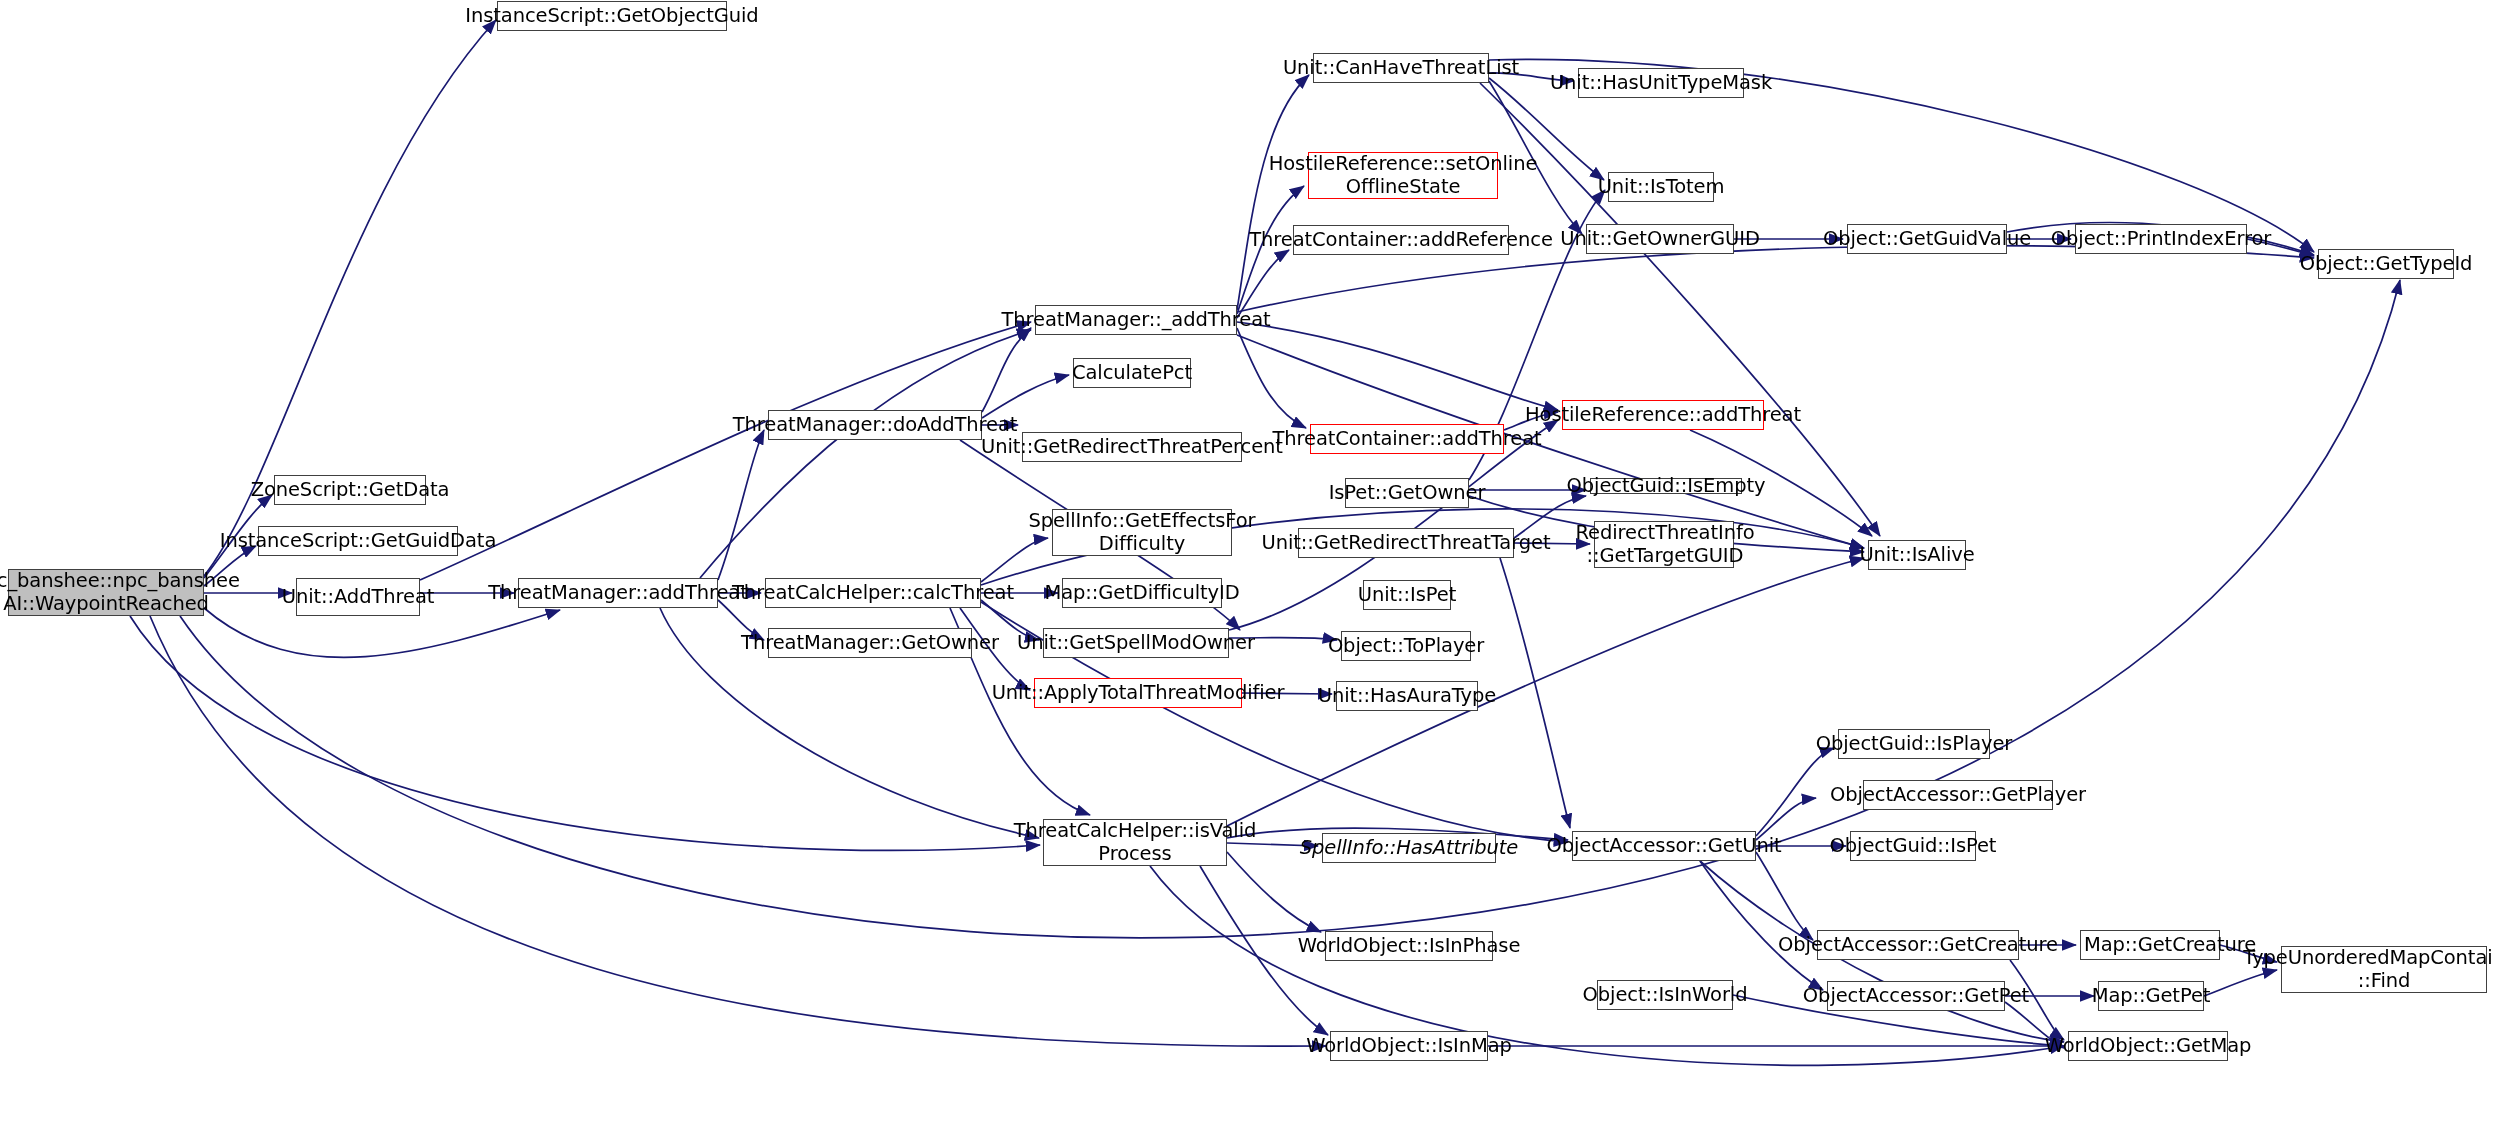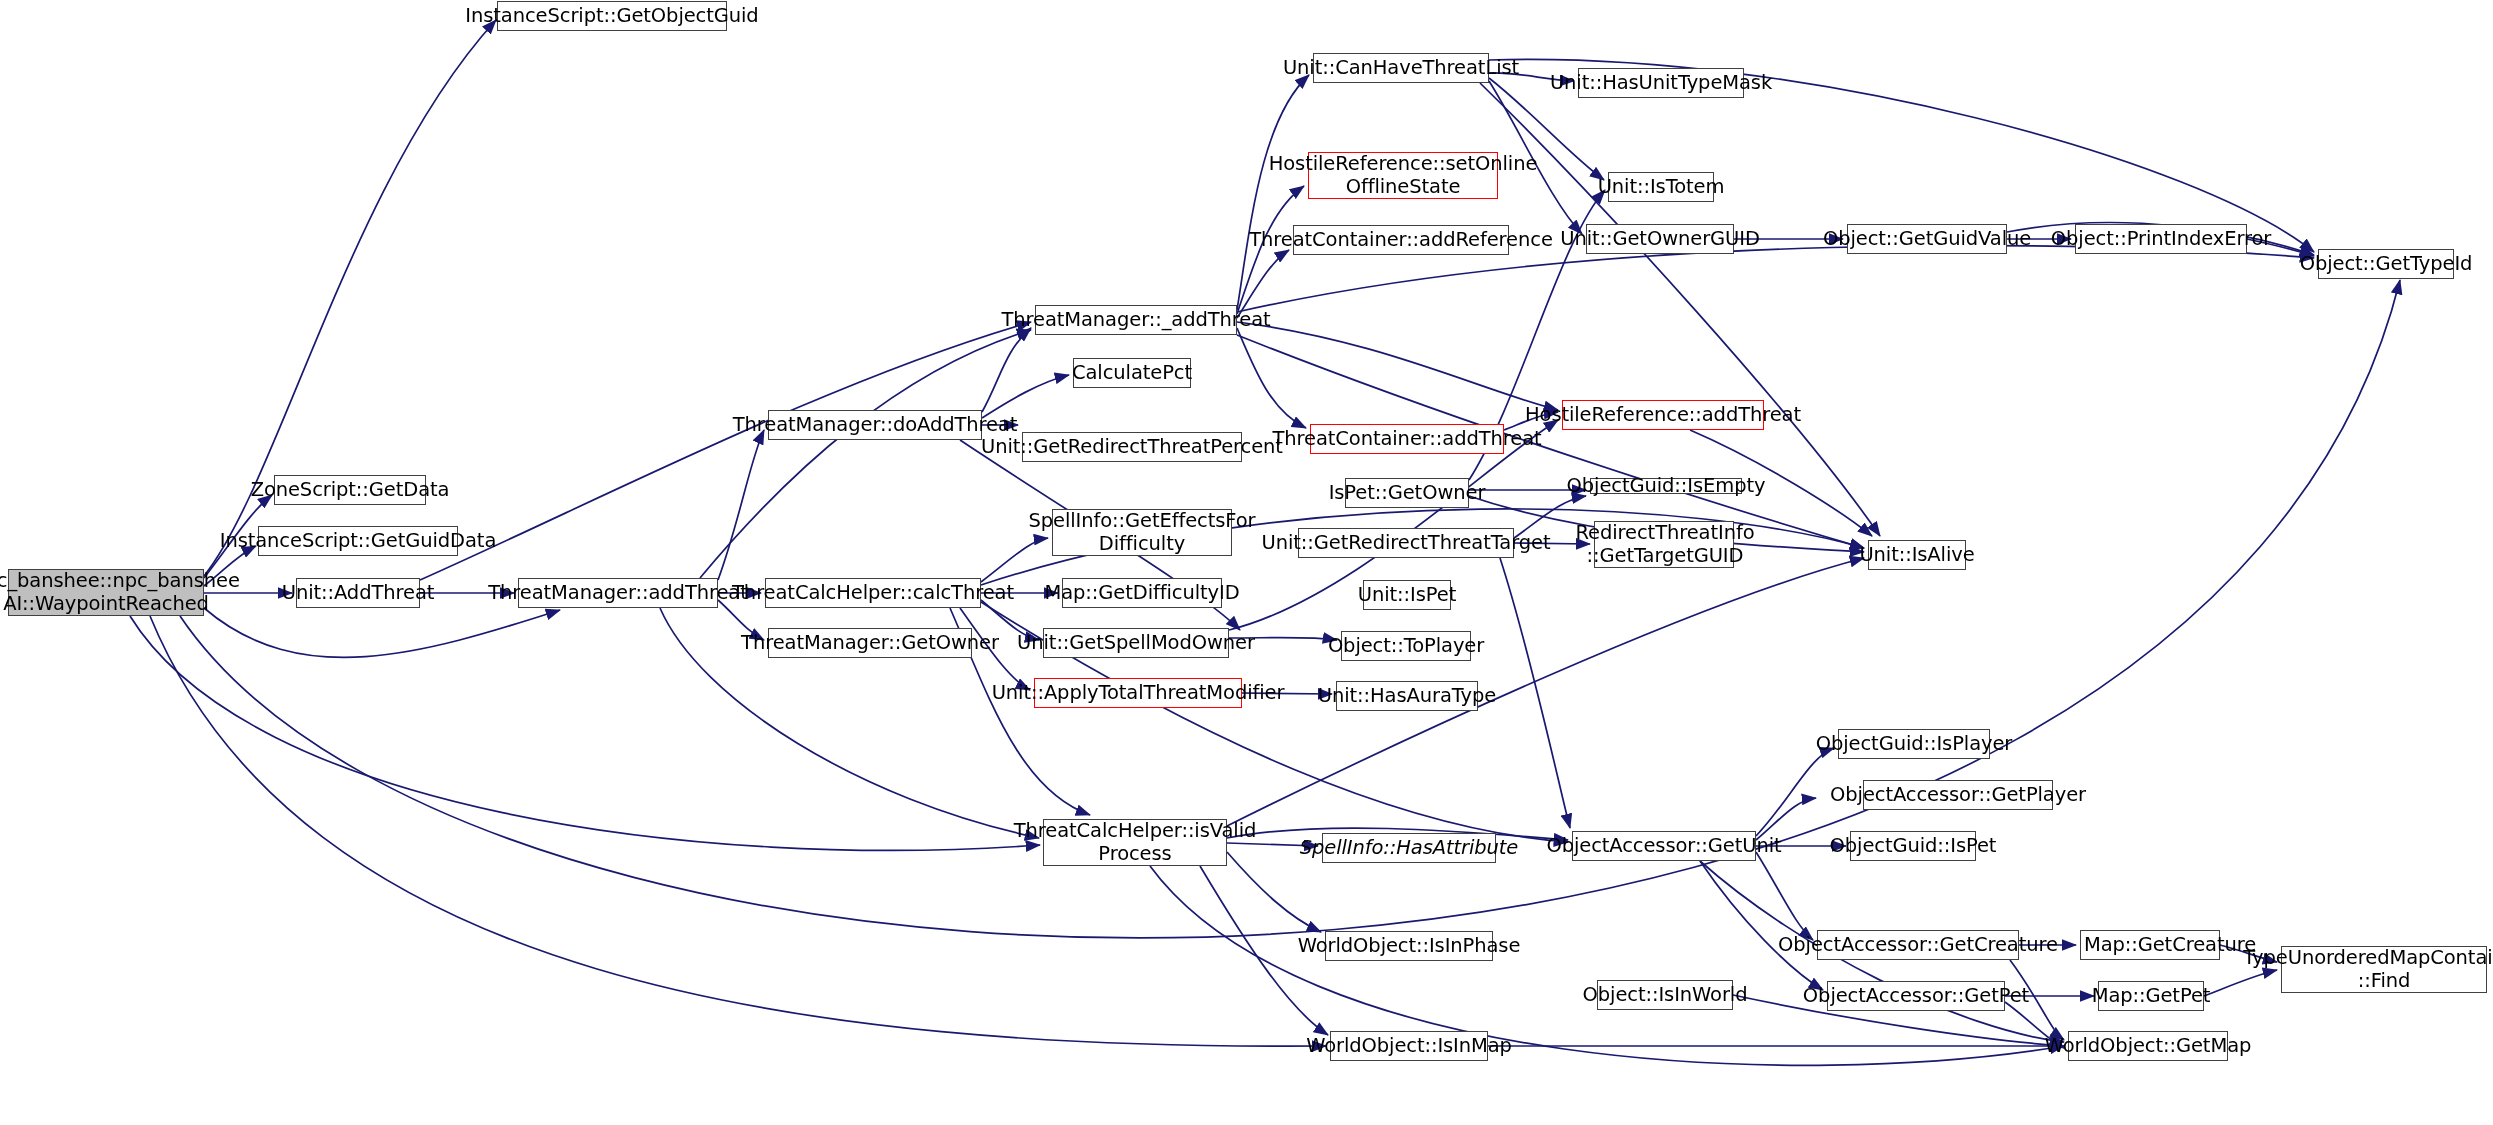--- a/index.html
+++ b/index.html
@@ -132,21 +132,21 @@
         <path d="M 2007 232 C 2120 210 2240 230 2314 255"></path>
         <path d="M 2247 239 C 2270 244 2295 250 2314 256"></path>
       </g>
   </svg>
   <div id="node-layer">
       <div class="node root" style="left: 8px; top: 569px; width: 196px; height: 47px;">npc_banshee::npc_banshee
 AI::WaypointReached</div>
       <div class="node" style="left: 497px; top: 1px; width: 230px; height: 30px;">InstanceScript::GetObjectGuid</div>
       <div class="node" style="left: 274px; top: 475px; width: 152px; height: 30px;">ZoneScript::GetData</div>
       <div class="node" style="left: 258px; top: 526px; width: 200px; height: 30px;">InstanceScript::GetGuidData</div>
-      <div class="node" style="left: 296px; top: 578px; width: 124px; height: 30px;">Unit::AddThreat</div>
+      <div class="node" style="left: 296px; top: 578px; width: 124px; height: 38px;">Unit::AddThreat</div>
       <div class="node" style="left: 518px; top: 578px; width: 200px; height: 30px;">ThreatManager::addThreat</div>
       <div class="node" style="left: 768px; top: 410px; width: 214px; height: 30px;">ThreatManager::doAddThreat</div>
       <div class="node" style="left: 765px; top: 578px; width: 216px; height: 30px;">ThreatCalcHelper::calcThreat</div>
       <div class="node" style="left: 768px; top: 628px; width: 204px; height: 30px;">ThreatManager::GetOwner</div>
       <div class="node" style="left: 1043px; top: 819px; width: 184px; height: 47px;">ThreatCalcHelper::isValid
 Process</div>
       <div class="node" style="left: 1073px; top: 358px; width: 118px; height: 30px;">CalculatePct</div>
       <div class="node" style="left: 1022px; top: 432px; width: 220px; height: 30px;">Unit::GetRedirectThreatPercent</div>
       <div class="node" style="left: 1052px; top: 509px; width: 180px; height: 47px;">SpellInfo::GetEffectsFor
 Difficulty</div>

